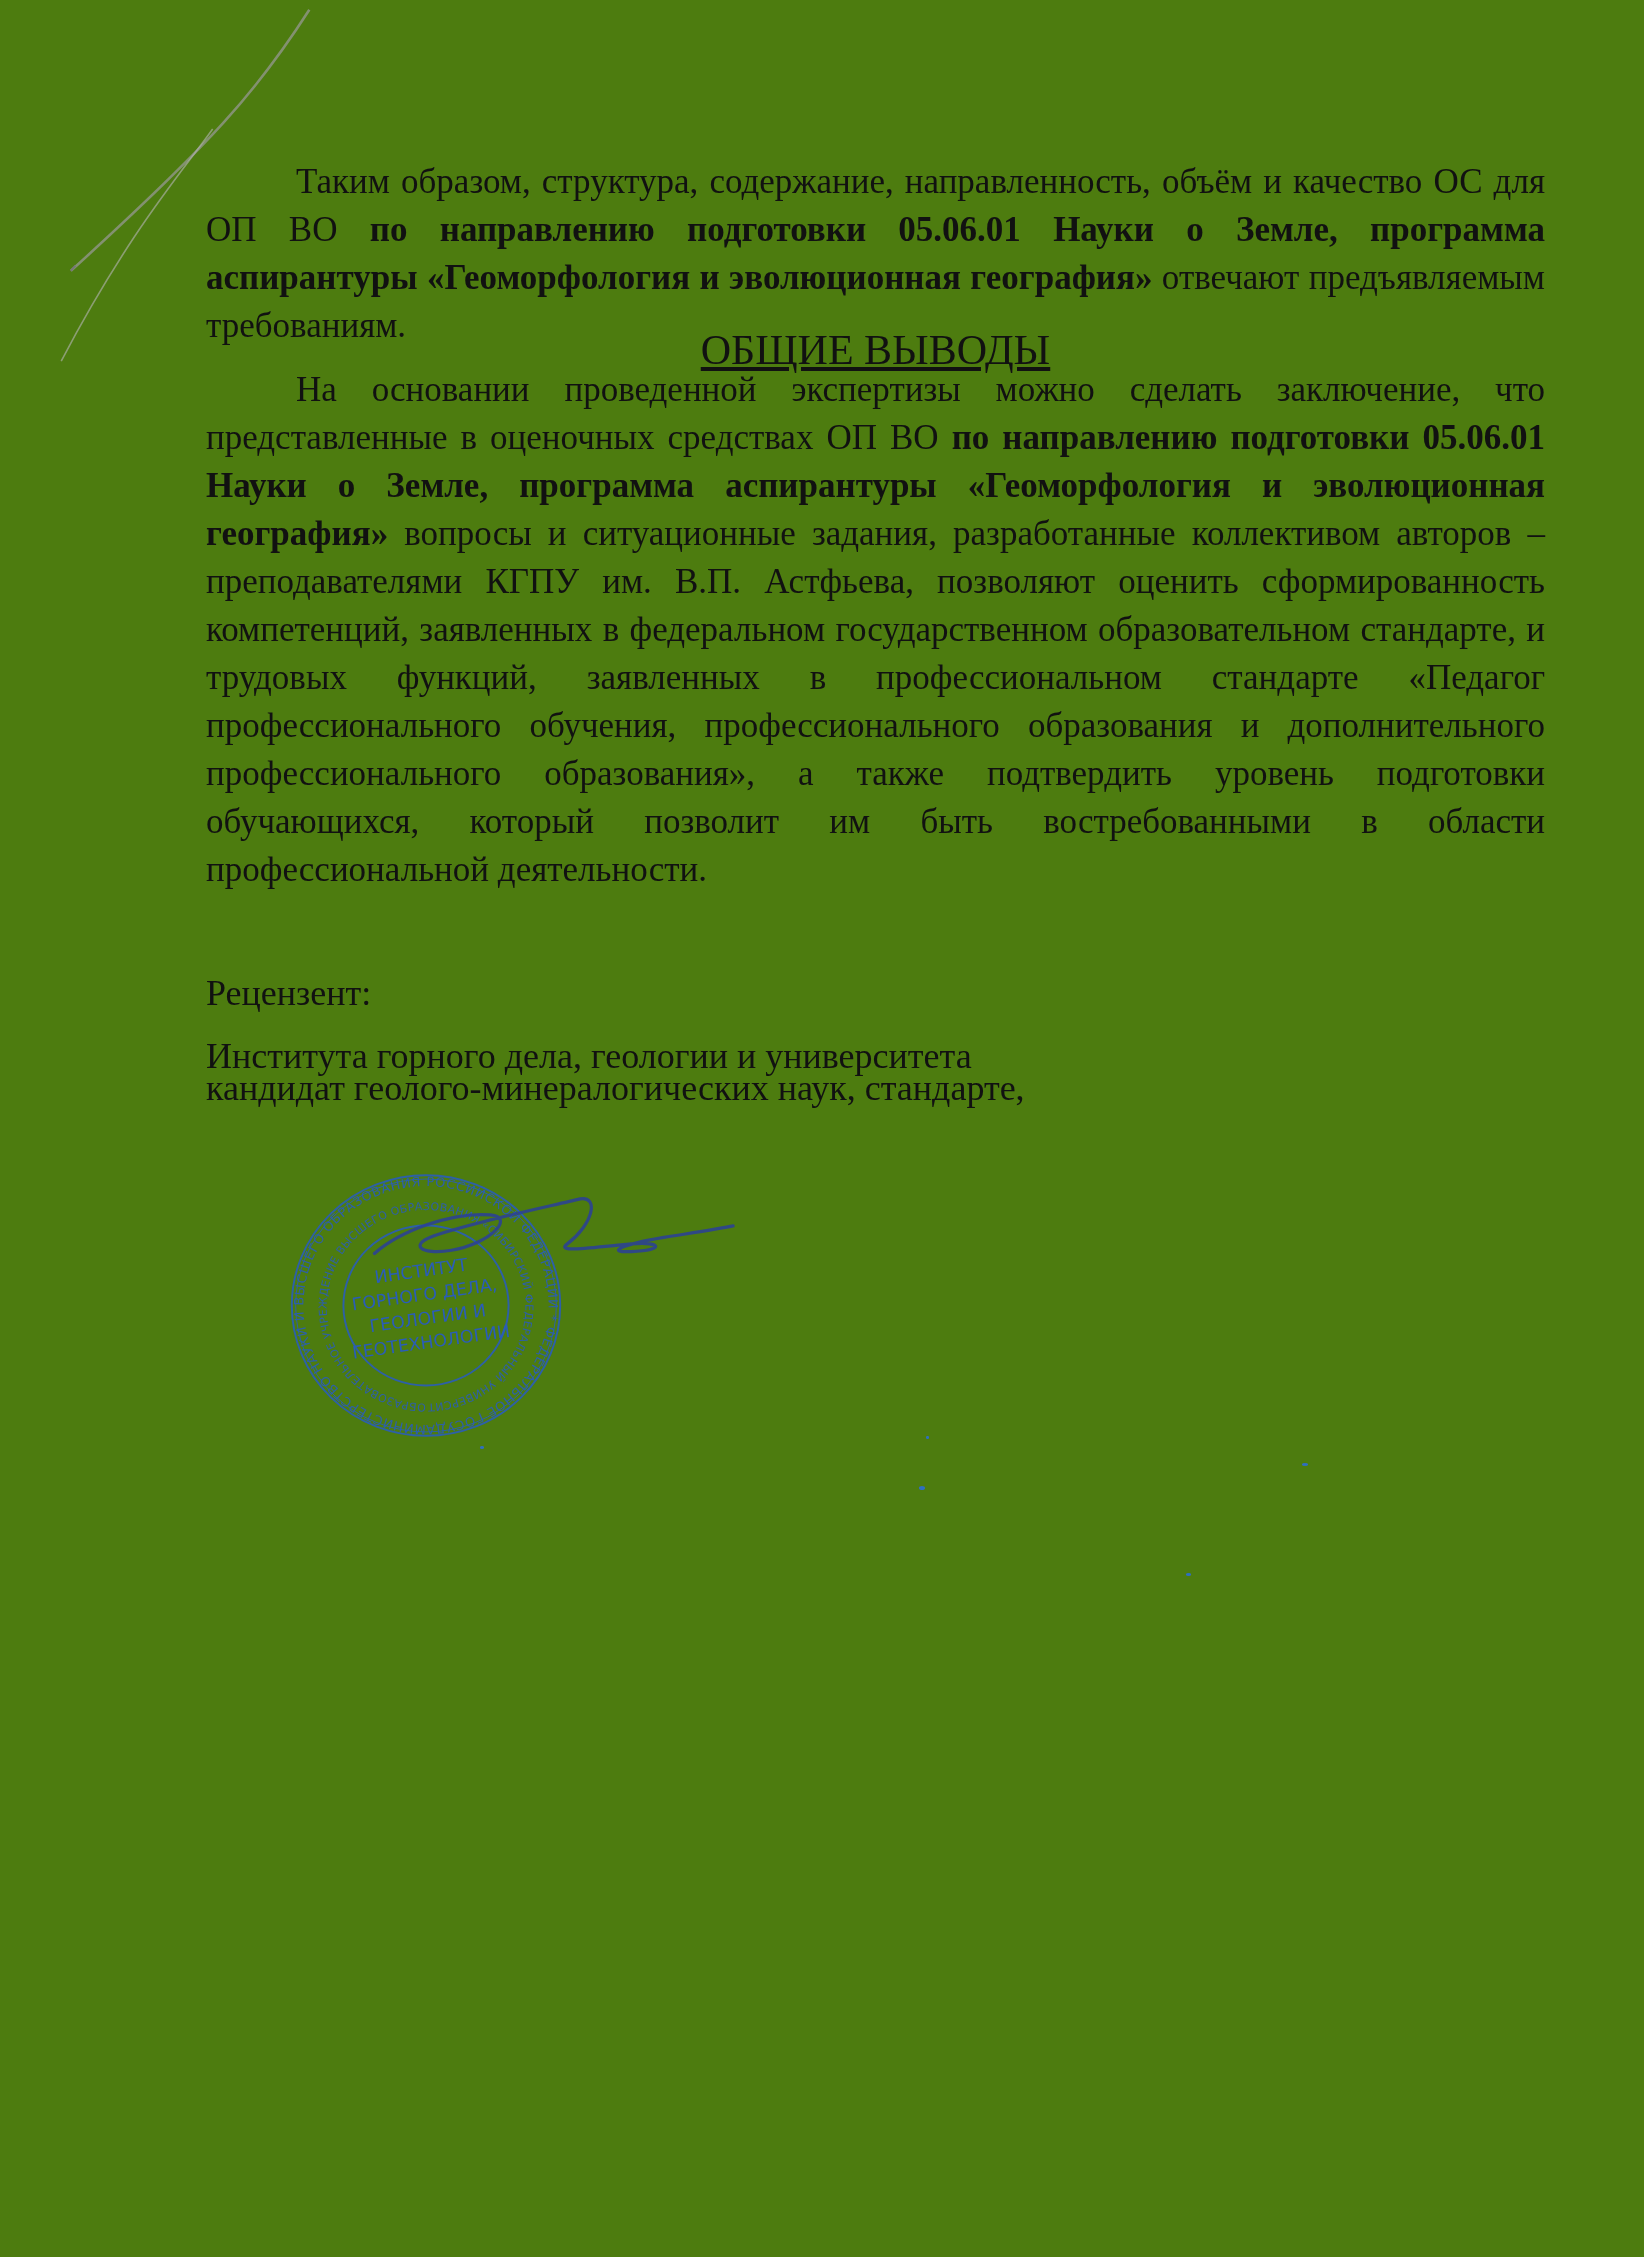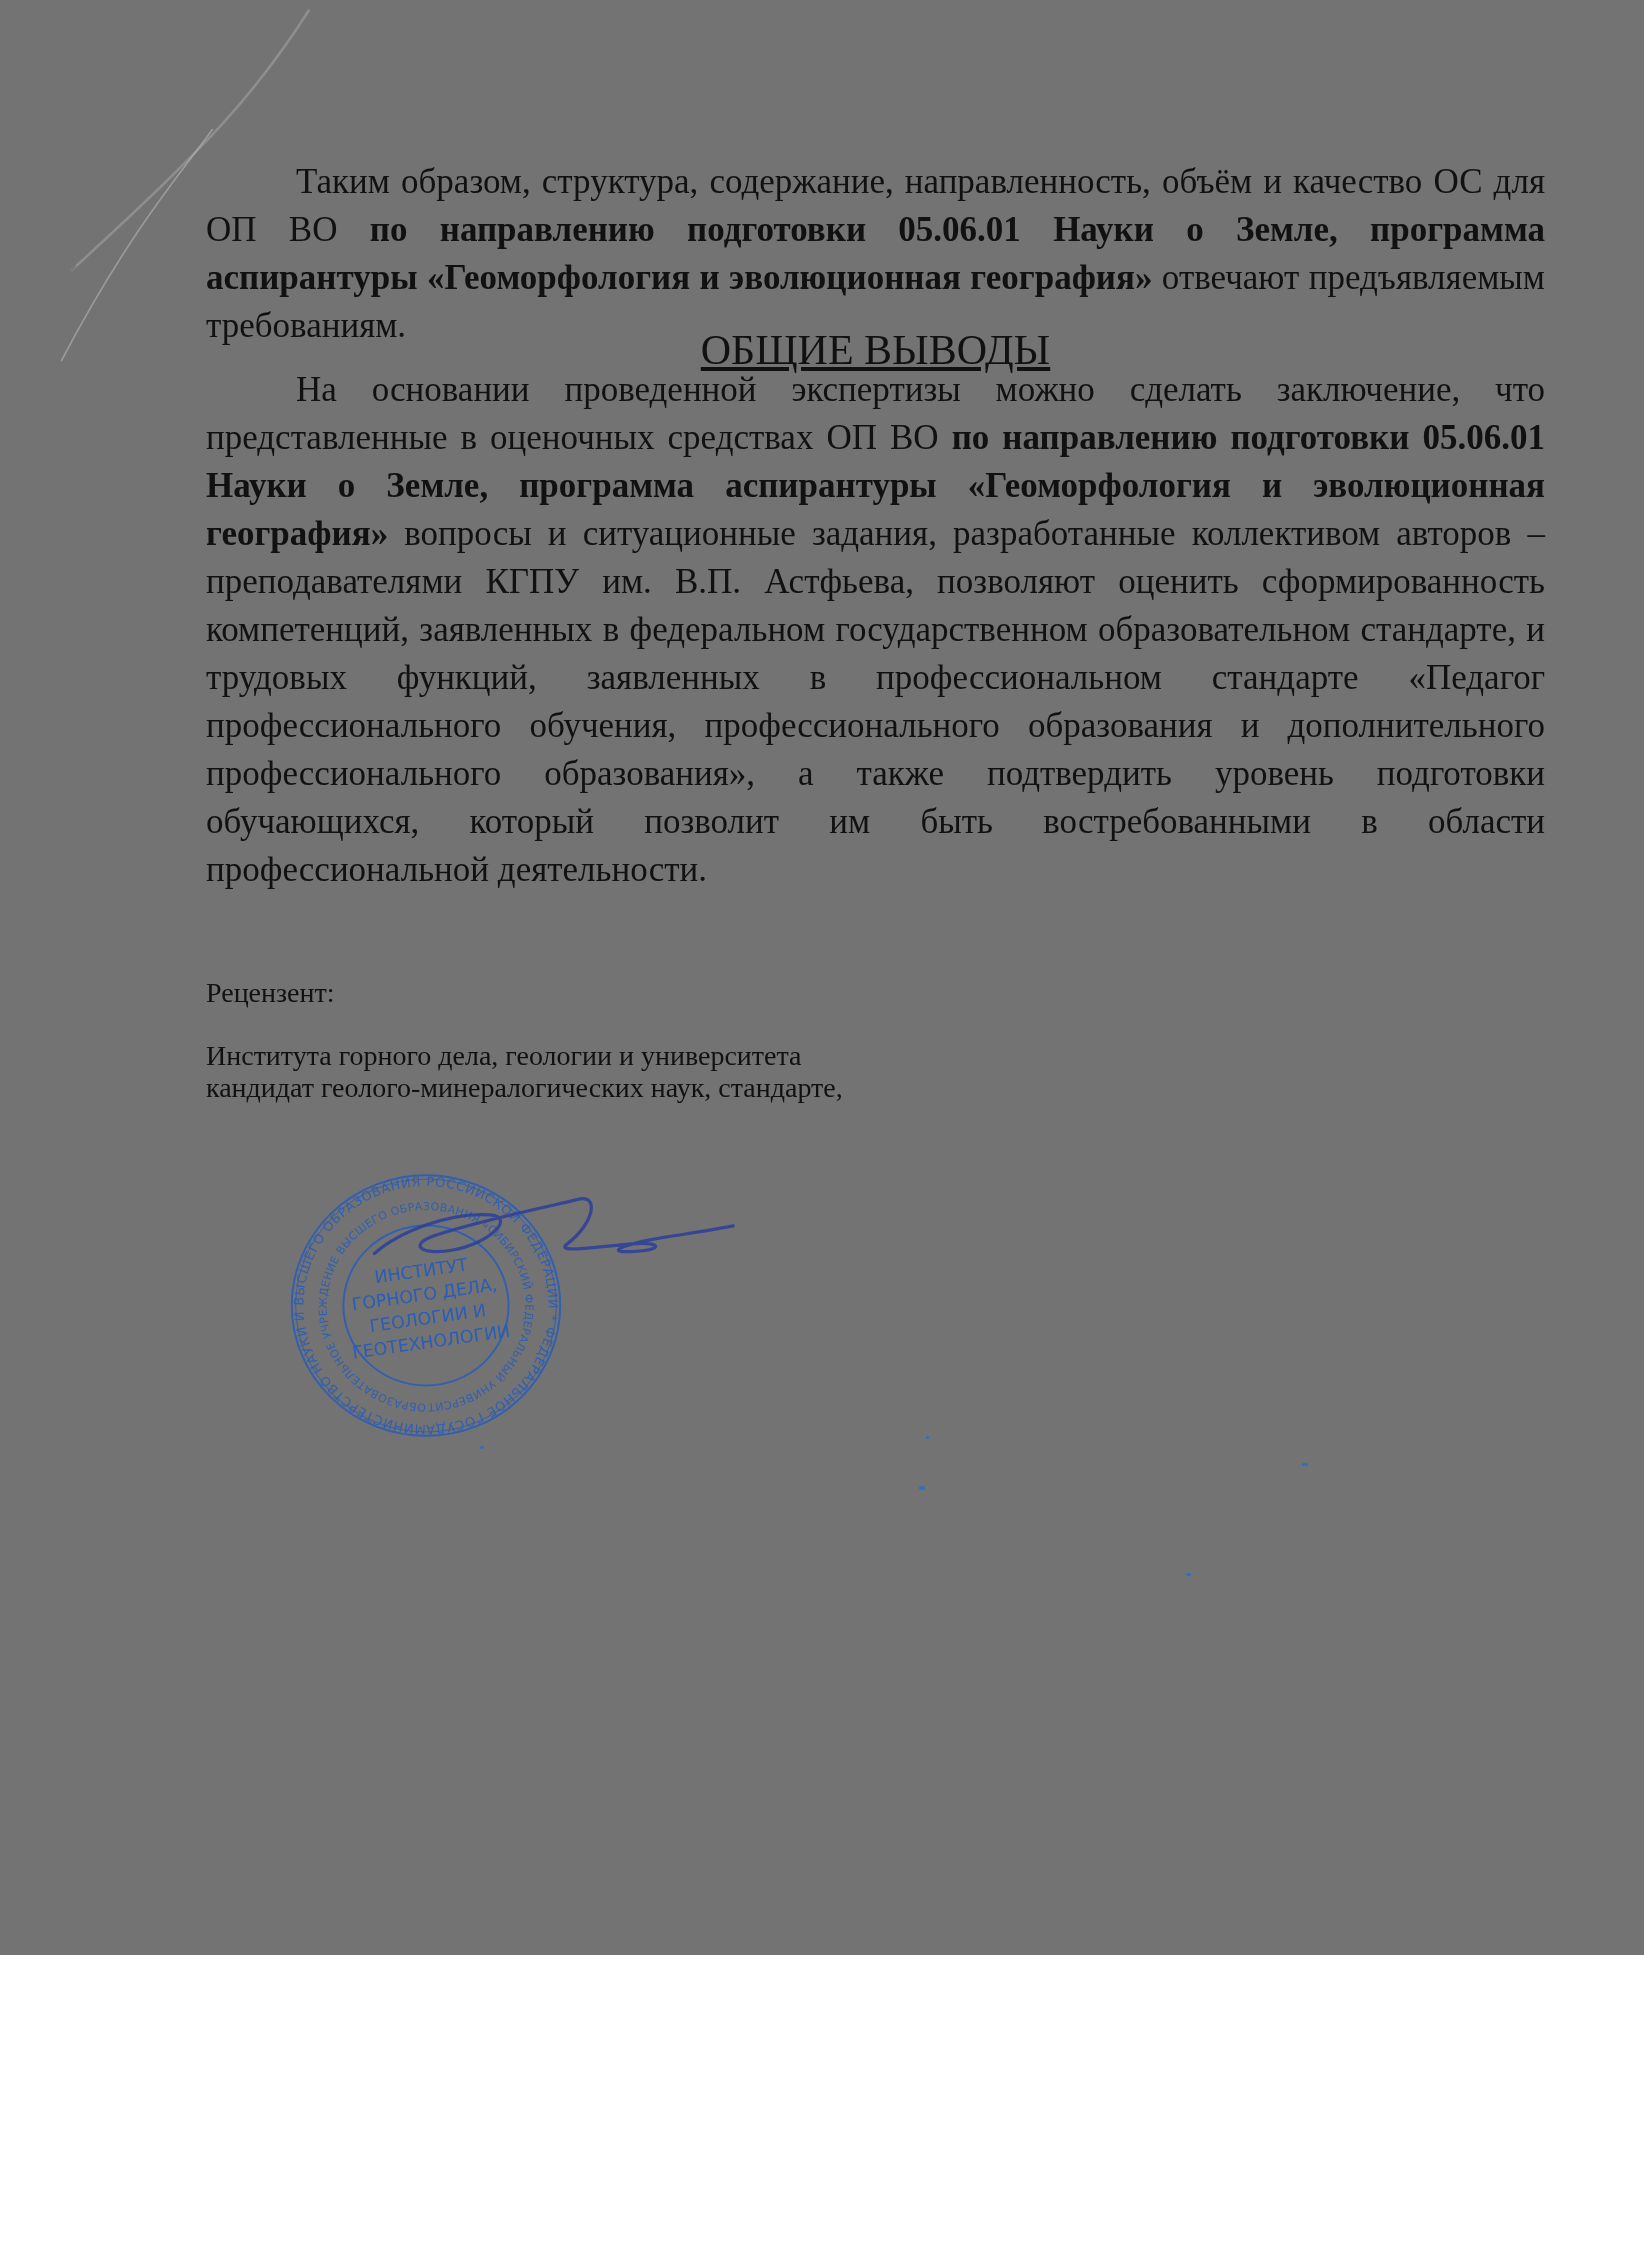--- a/index.html
+++ b/index.html
@@ -1,35 +1,35 @@
 <!DOCTYPE html>
 <html style="font-size:10.3px"><head>
   <meta charset="utf-8">
   <style>
     html, body { margin: 0; padding: 0; background: #ffffff; }
     body { width: 1644px; height: 2261px; position: relative; overflow: hidden; }
-    .page { position: absolute; left: 0; top: 0; width: 1644px; height: 1955px; background: #737373; }
+    .page { position: absolute; left: 0; top: 0; width: 1644px; height: 2257px; background: #4d7c0f; }
     .crease { position: absolute; left: 0; top: 0; width: 1644px; height: 2261px; pointer-events: none; }
     .text-block {
       position: absolute; left: 206px; width: 1339px;
       font-family: "Liberation Serif", "DejaVu Serif", serif;
       font-size: 35px; line-height: 48px; color: #111111;
       text-align: justify;
     }
     .para { margin: 0; text-indent: 90px; }
     .para b { font-weight: bold; }
     .heading {
       text-align: center; text-decoration: underline; margin: 0;
       font-family: "Liberation Serif", "DejaVu Serif", serif;
       font-size: 42px; line-height: 48px; color: #111111;
     }
     .signature-block {
       position: absolute; left: 206px; top: 977px; width: 1354px;
       font-family: "Liberation Serif", "DejaVu Serif", serif;
-      font-size: 28px; line-height: 32px; color: #111111;
+      font-size: 36px; line-height: 32px; color: #111111;
     }
     .signature-block .line { white-space: nowrap; height: 32px; }
     .reviewer-label { height: 63px !important; line-height: 32px; }
     .sig-underline { display: inline-block; width: 541px; border-bottom: 1.9px solid #111; height: 28px; vertical-align: baseline; margin: 0 7.7px 0 1.3px; }
     .stamp { position: absolute; left: 284px; top: 1170px; width: 284px; height: 271px; }
     .signature-scribble { position: absolute; left: 361px; top: 1186px; width: 374px; height: 90px; }
     .speck { position: absolute; background: #2f6fc0; border-radius: 50%; }
   </style>
 </head>
 <body>

